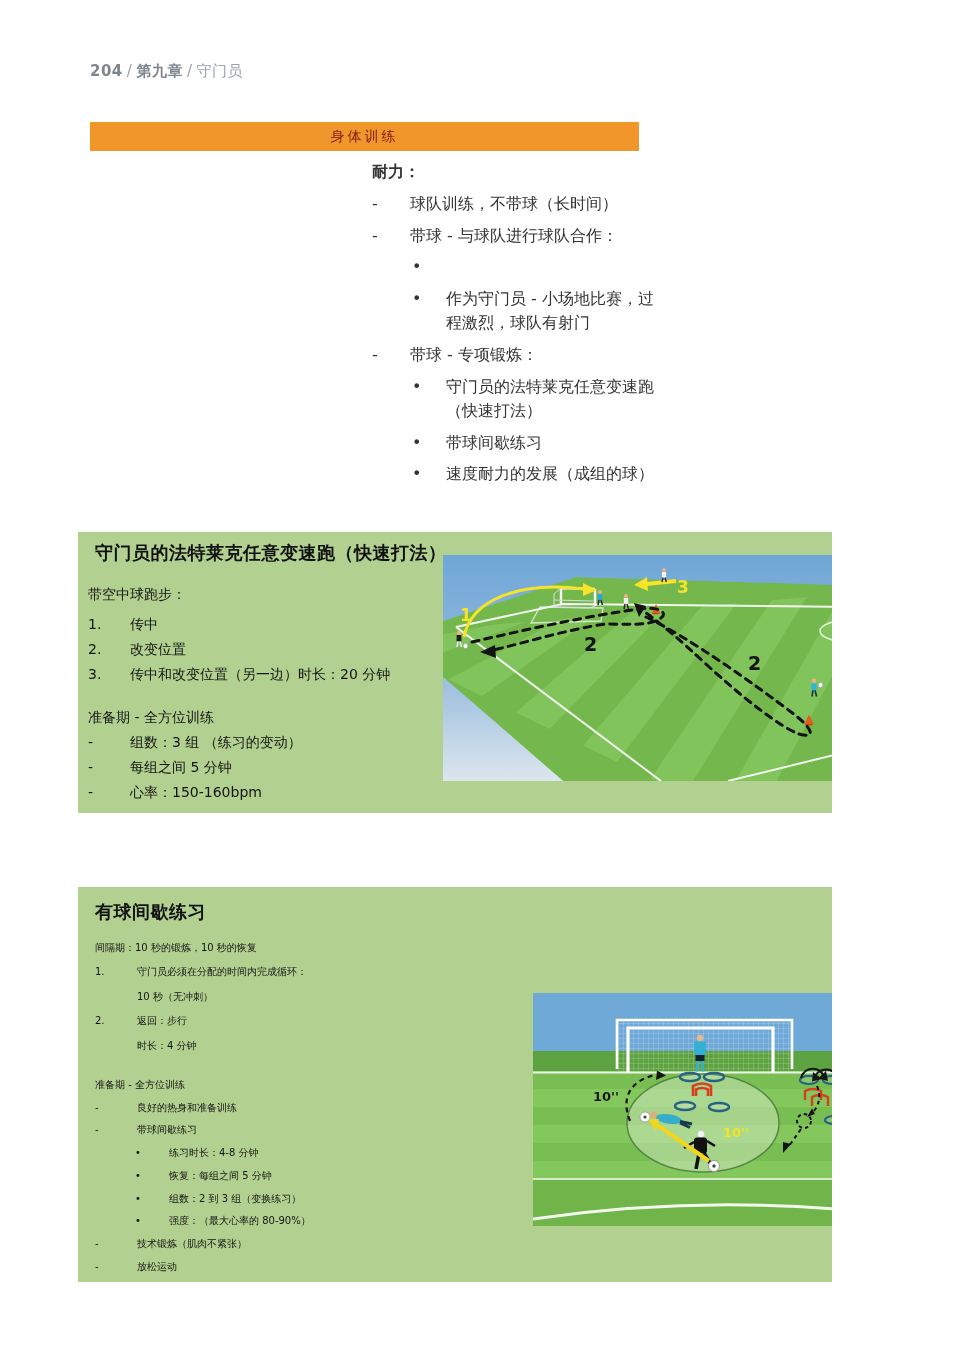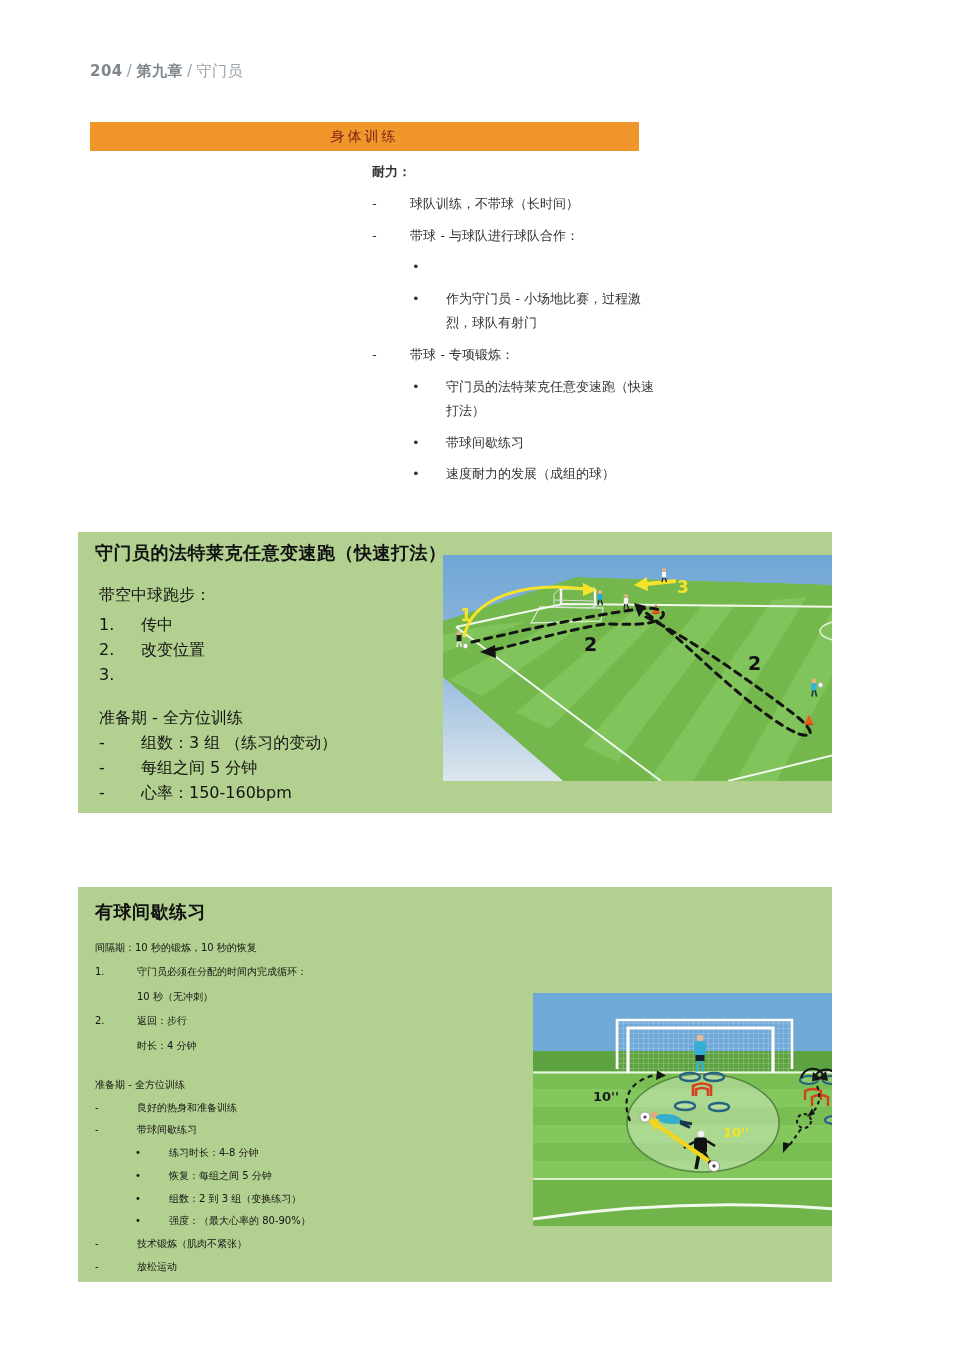--- a/index.html
+++ b/index.html
@@ -13,36 +13,36 @@
 
   
   .banner{position:absolute;left:90px;top:122px;width:549px;height:29px;background:#F0962B;
           color:#7f1d1d;font-size:14px;letter-spacing:3px;display:flex;align-items:center;justify-content:center;}
 
   
   .col-left{position:absolute;left:90px;top:161px;width:284px;font-size:13.8px;line-height:21.5px;
             color:#333;text-align:justify;}
   .col-left p{margin:0 0 19px 0;}
   .col-left p.tight{margin-bottom:5px;}
-  .col-right{position:absolute;left:372px;top:161px;width:294px;font-size:13px;color:#333;}
+  .col-right{position:absolute;left:372px;top:161px;width:294px;font-size:16px;color:#333;}
   .col-right .hd{font-weight:bold;margin-bottom:9px;line-height:22px;}
   .li{display:flex;margin-bottom:7px;line-height:24.6px;}
   .li .mk{flex:none;width:38px;}
   .li.sub{padding-left:40px;}
   .li.sub .mk{width:34px;}
 
   
   .panel{position:absolute;left:78px;width:799px;background:#B2D08F;color:#141414;}
   .panel1{top:532px;height:281px;}
   .panel2{top:847px;height:395px;margin-top:40px;}
   .panel h2{position:absolute;left:17px;margin:0;font-size:18px;font-weight:bold;color:#111;letter-spacing:.5px;}
   .panel1 h2{top:9px;}
   .panel2 h2{top:13px;}
 
-  .p1-text{position:absolute;left:21px;top:50px;width:350px;font-size:16px;}
+  .p1-text{position:absolute;left:10px;top:50px;width:350px;font-size:14px;}
   .p1-text .line{line-height:25px;}
   .p1-text .steps{margin-top:5px;}
   .p1-text .prep{margin-top:18px;}
   .nli{display:flex;line-height:25px;}
   .nli .mk{flex:none;width:42px;}
 
   .p2-text{position:absolute;left:17px;top:49px;width:440px;font-size:10px;}
   .p2-steps .line,.p2-steps .nli{line-height:24.4px;}
   .p2-prep{margin-top:16px;}
   .p2-prep .line,.p2-prep .li2{line-height:22.7px;}
@@ -118,20 +118,21 @@
         <div class="nli">
             <span class="mk">1.</span>
             <span>传中</span>
           </div>
         <div class="nli">
             <span class="mk">2.</span>
             <span>改变位置</span>
           </div>
         <div class="nli">
             <span class="mk">3.</span>
+            <span>传中和改变位置（另一边）时长：20 分钟</span>
           </div>
       </div>
       <div class="prep">
         <div class="line">准备期 - 全方位训练</div>
         <div class="nli">
             <span class="mk">-</span>
             <span>组数：3 组 （练习的变动）</span>
           </div>
         <div class="nli">
             <span class="mk">-</span>

